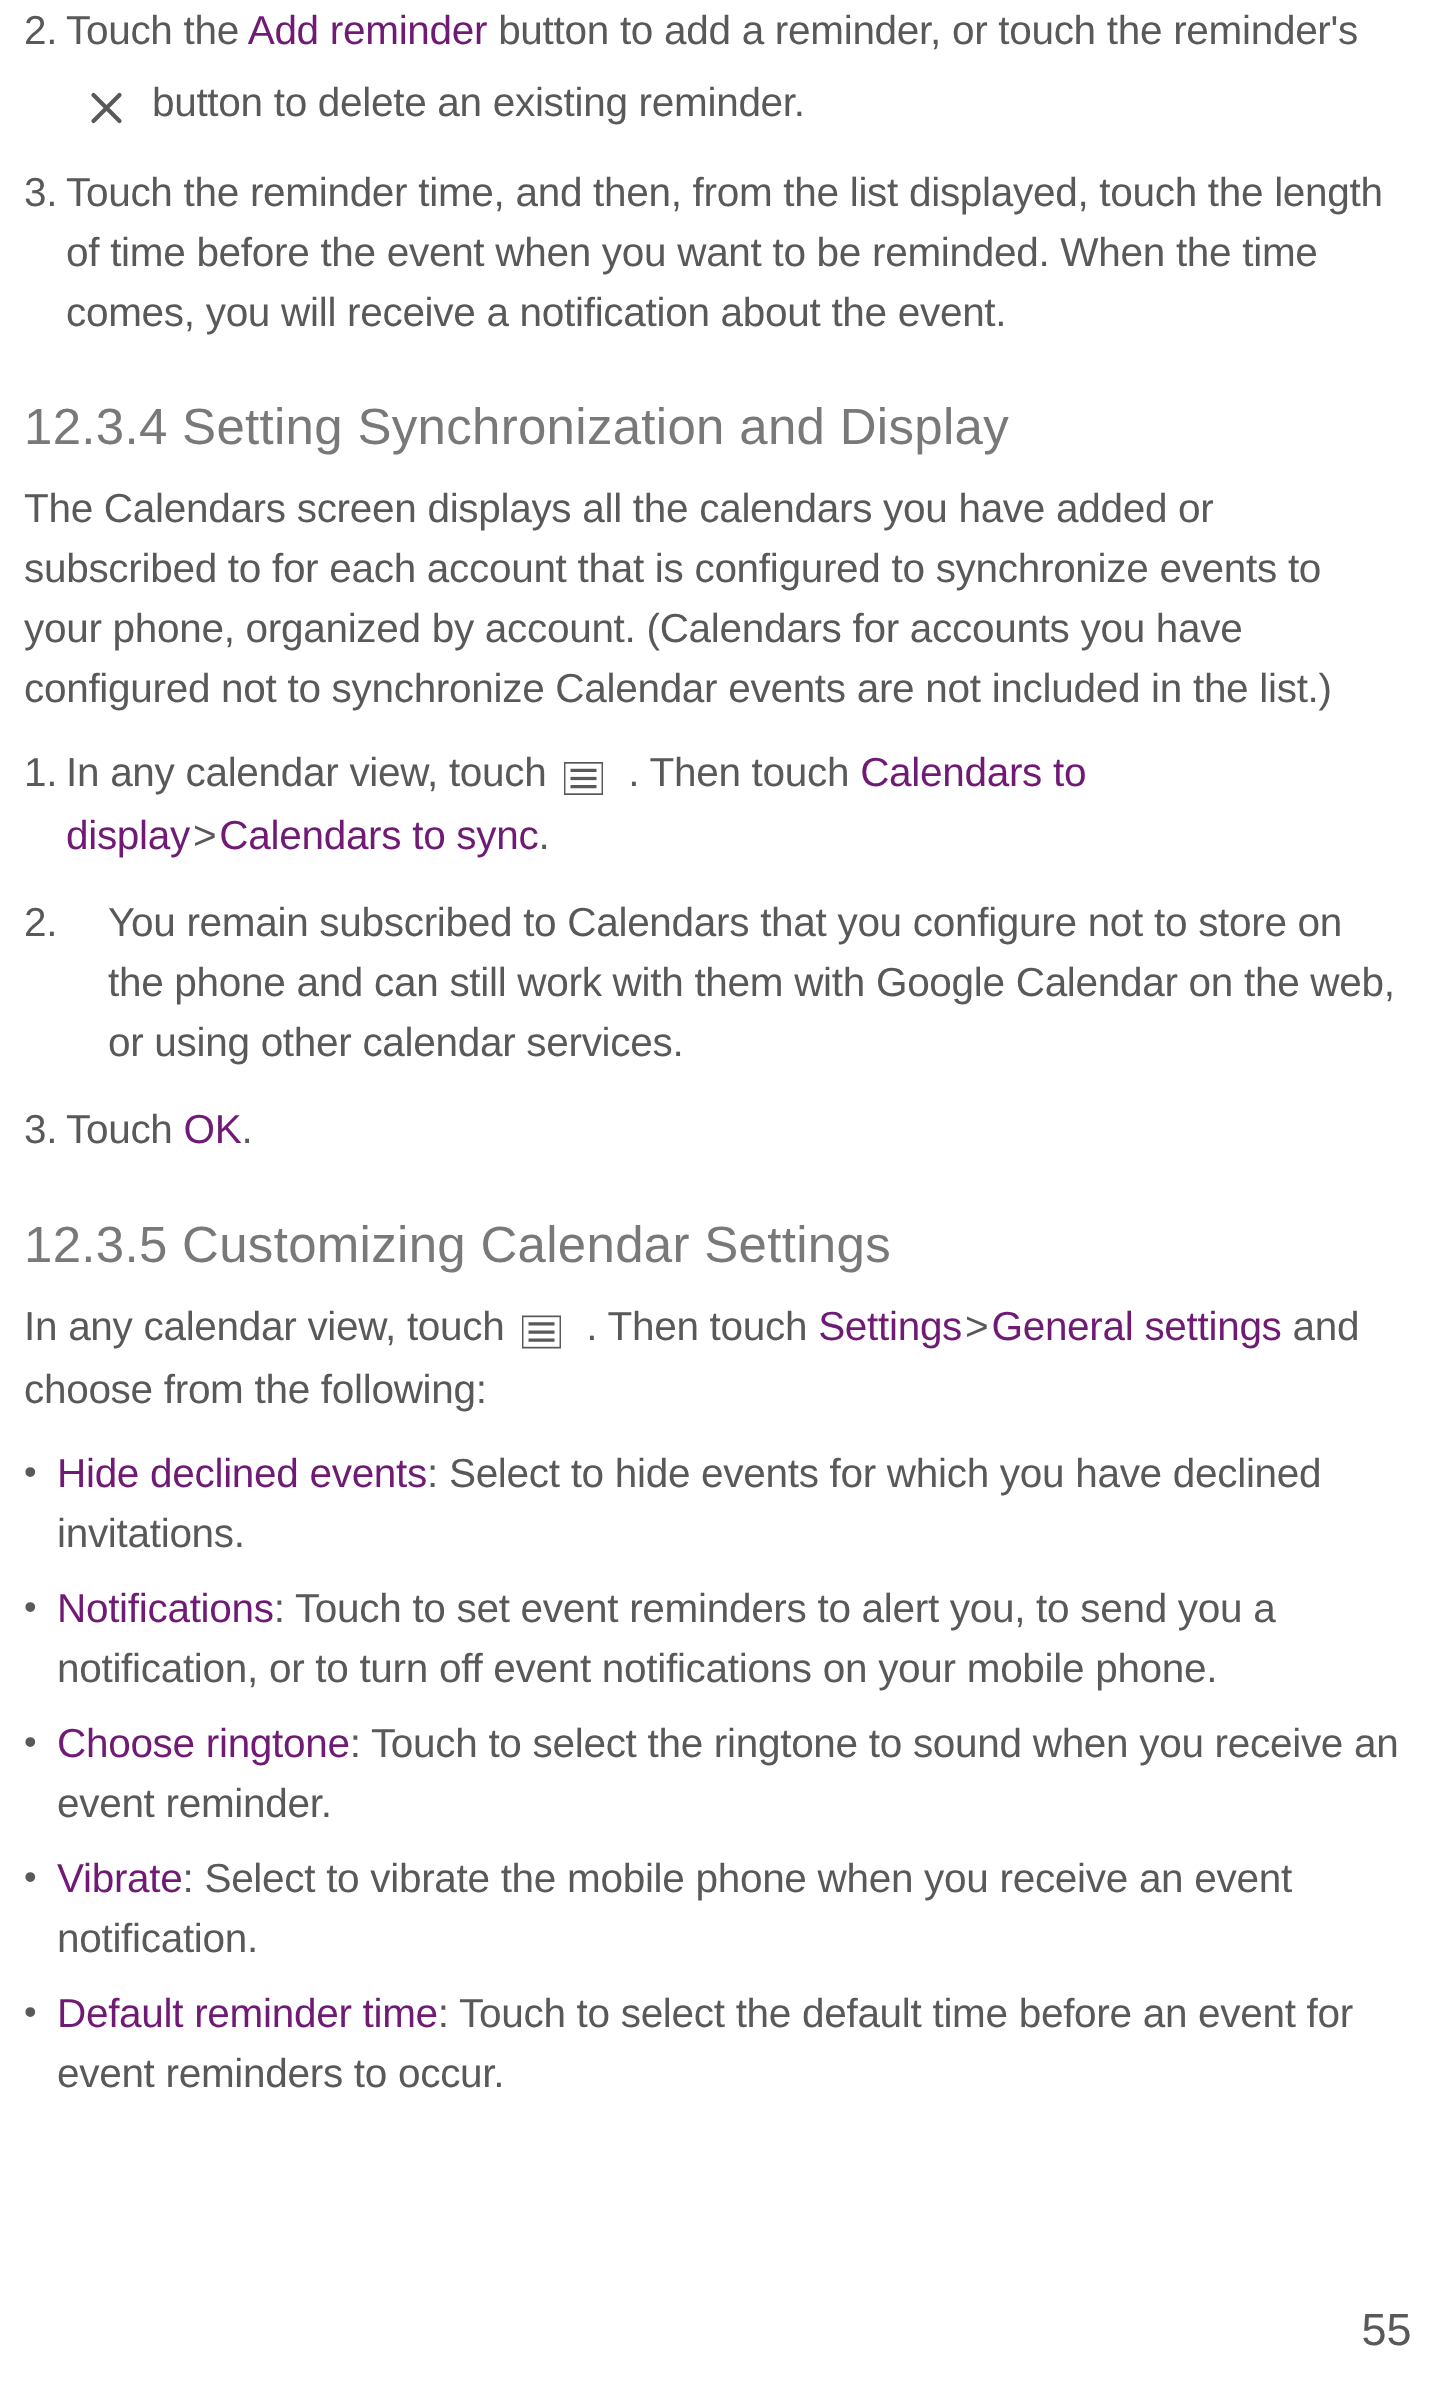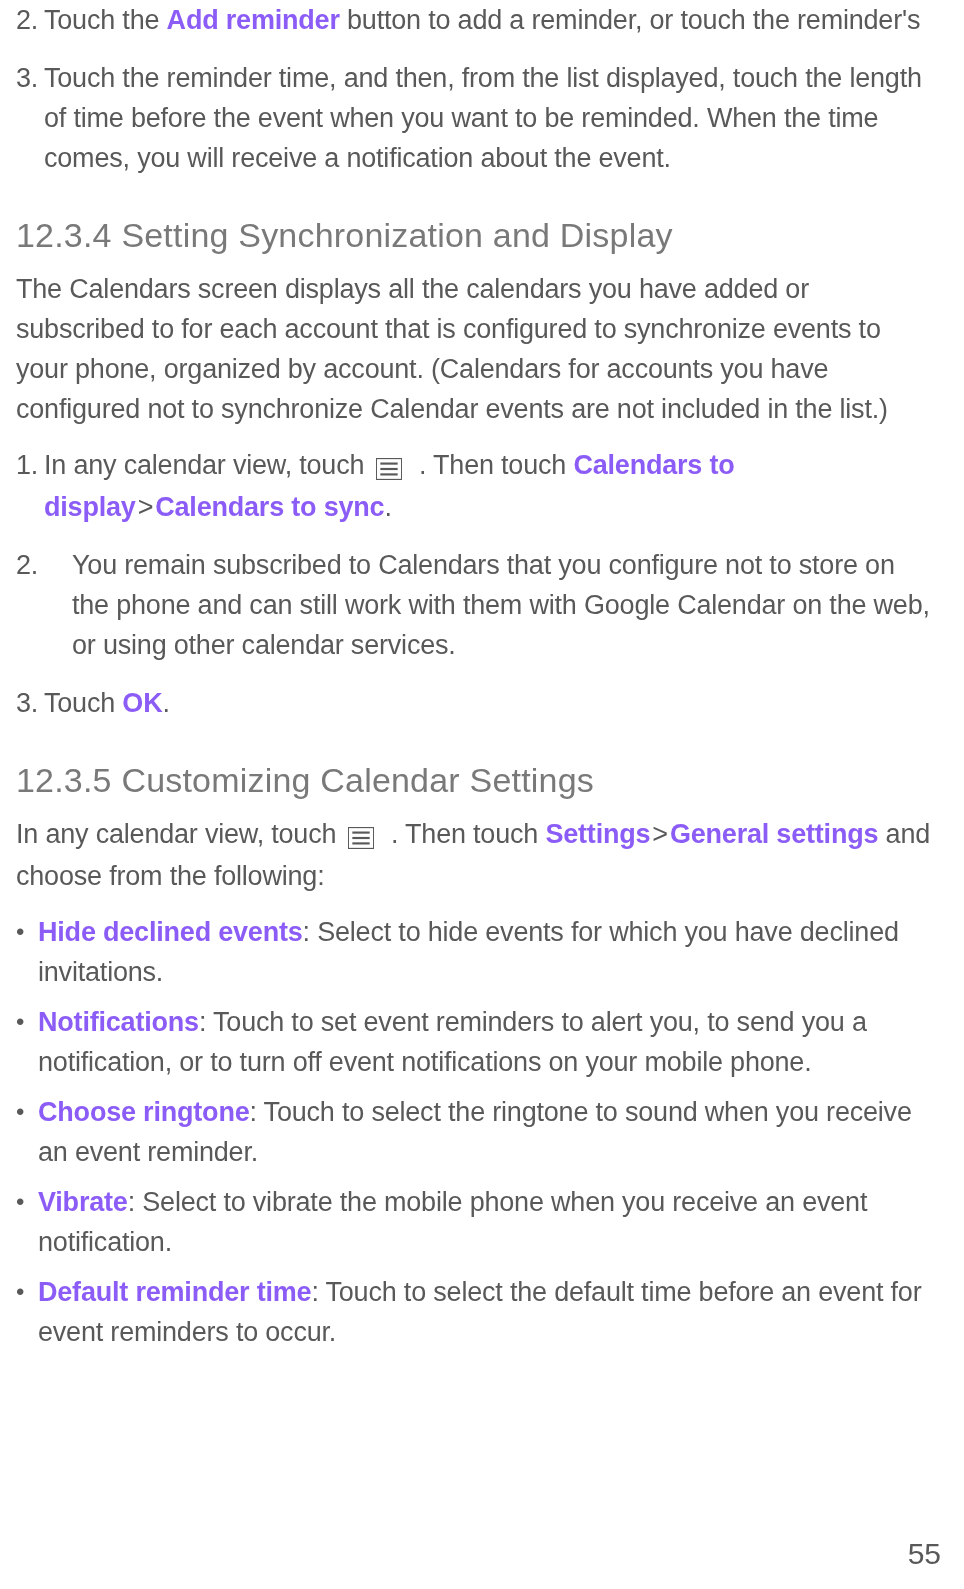--- a/index.html
+++ b/index.html
@@ -69,21 +69,21 @@
     color: #797979;
     margin: 30px 0 14px 0;
     letter-spacing: 0.2px;
   }
   p.para {
     font-size: 27px;
     line-height: 40px;
     margin: 0 0 16px 0;
     letter-spacing: -0.2px;
   }
-  strong { font-weight: 700; color:#8b5cf6; }
+  strong { font-weight: 400; color:#701a75; }
   .bullet-item {
     display: flex;
     font-size: 27px;
     line-height: 40px;
     margin-bottom: 10px;
     letter-spacing: -0.2px;
   }
   .bullet-dot {
     flex: 0 0 22px;
     font-size: 24px;
@@ -106,20 +106,27 @@
 </head>
 <body>
 
 <div class="page">
 
   <div class="ol-item">
     <div class="ol-num">2.</div>
     <div class="ol-body">
       <p>
         <span>Touch the </span><strong>Add reminder</strong><span> button to add a reminder, or touch the reminder's</span>
+      </p>
+      <p>
+        <span class="x-icon">
+          <svg viewBox="0 0 24 24">
+              <path d="M4 4 L20 20 M20 4 L4 20" stroke="#595959" stroke-width="2.6" fill="none" stroke-linecap="round"></path>
+            </svg>
+        </span><span> button to delete an existing reminder.</span>
       </p>
     </div>
   </div>
 
   <div class="ol-item">
     <div class="ol-num">3.</div>
     <div class="ol-body">
       <p>Touch the reminder time, and then, from the list displayed, touch the length of time before the event when you want to be reminded. When the time comes, you will receive a notification about the event.</p>
     </div>
   </div>

